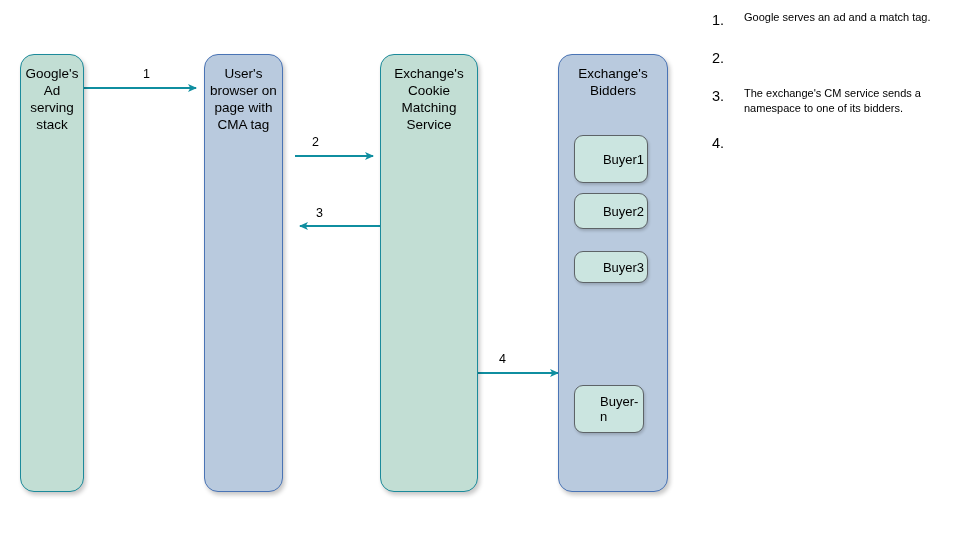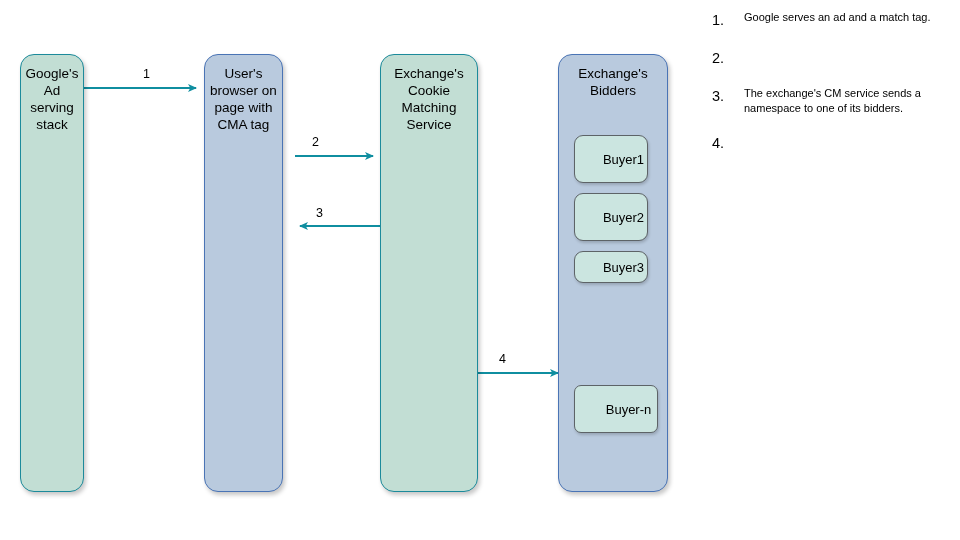--- a/index.html
+++ b/index.html
@@ -138,23 +138,23 @@
 
   <div class="node green" style="left:380px; top:54px; width:98px; height:438px;">Exchange's
 Cookie
 Matching
 Service</div>
 
   <div class="node blue" style="left:558px; top:54px; width:110px; height:438px;">Exchange's
 Bidders</div>
 
   <div class="buyer" style="left:574px; top:135px; width:74px; height:48px;">Buyer1</div>
-  <div class="buyer" style="left:574px; top:193px; width:74px; height:48px;">Buyer2</div>
+  <div class="buyer" style="left:574px; top:193px; width:74px; height:36px;">Buyer2</div>
   <div class="buyer" style="left:574px; top:251px; width:74px; height:32px;">Buyer3</div>
-  <div class="buyer" style="left:574px; top:385px; width:84px; height:48px;border-radius:7px;">Buyer-n</div>
+  <div class="buyer" style="left:574px; top:385px; width:70px; height:48px;">Buyer-n</div>
 
   <div class="arrow-label" style="left:143px; top:67px;">1</div>
   <div class="arrow-label" style="left:312px; top:135px;">2</div>
   <div class="arrow-label" style="left:316px; top:206px;">3</div>
   <div class="arrow-label" style="left:499px; top:352px;">4</div>
 
 </div>
 
 <div id="steps">
 

